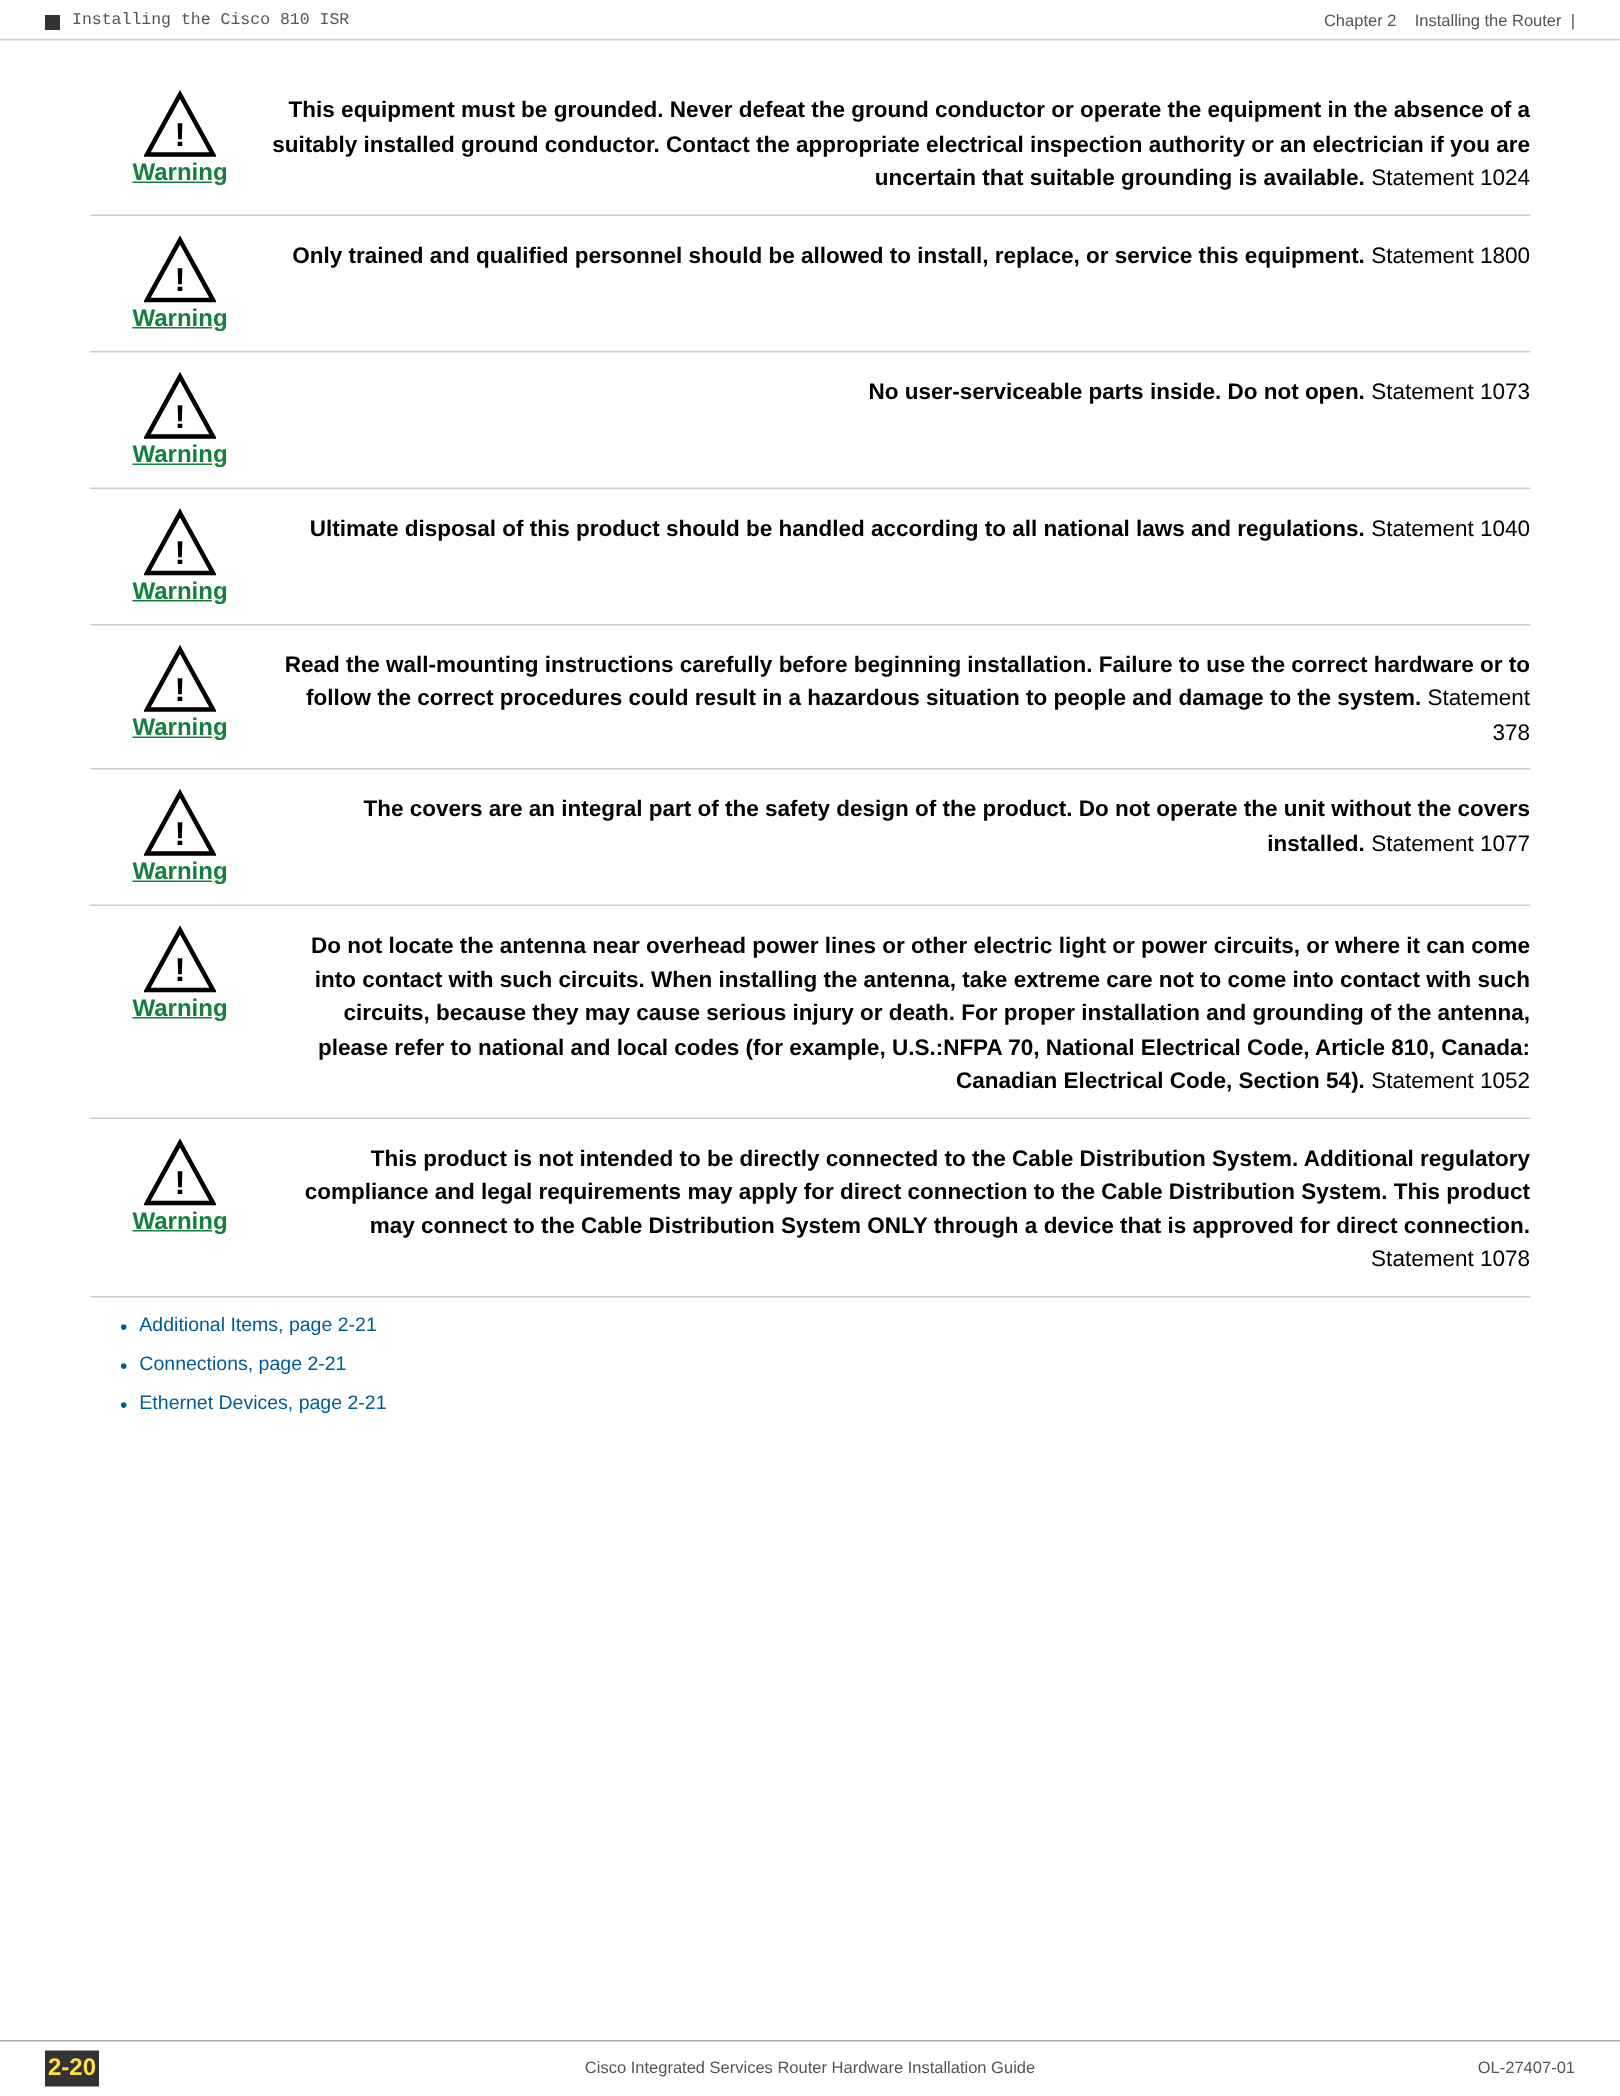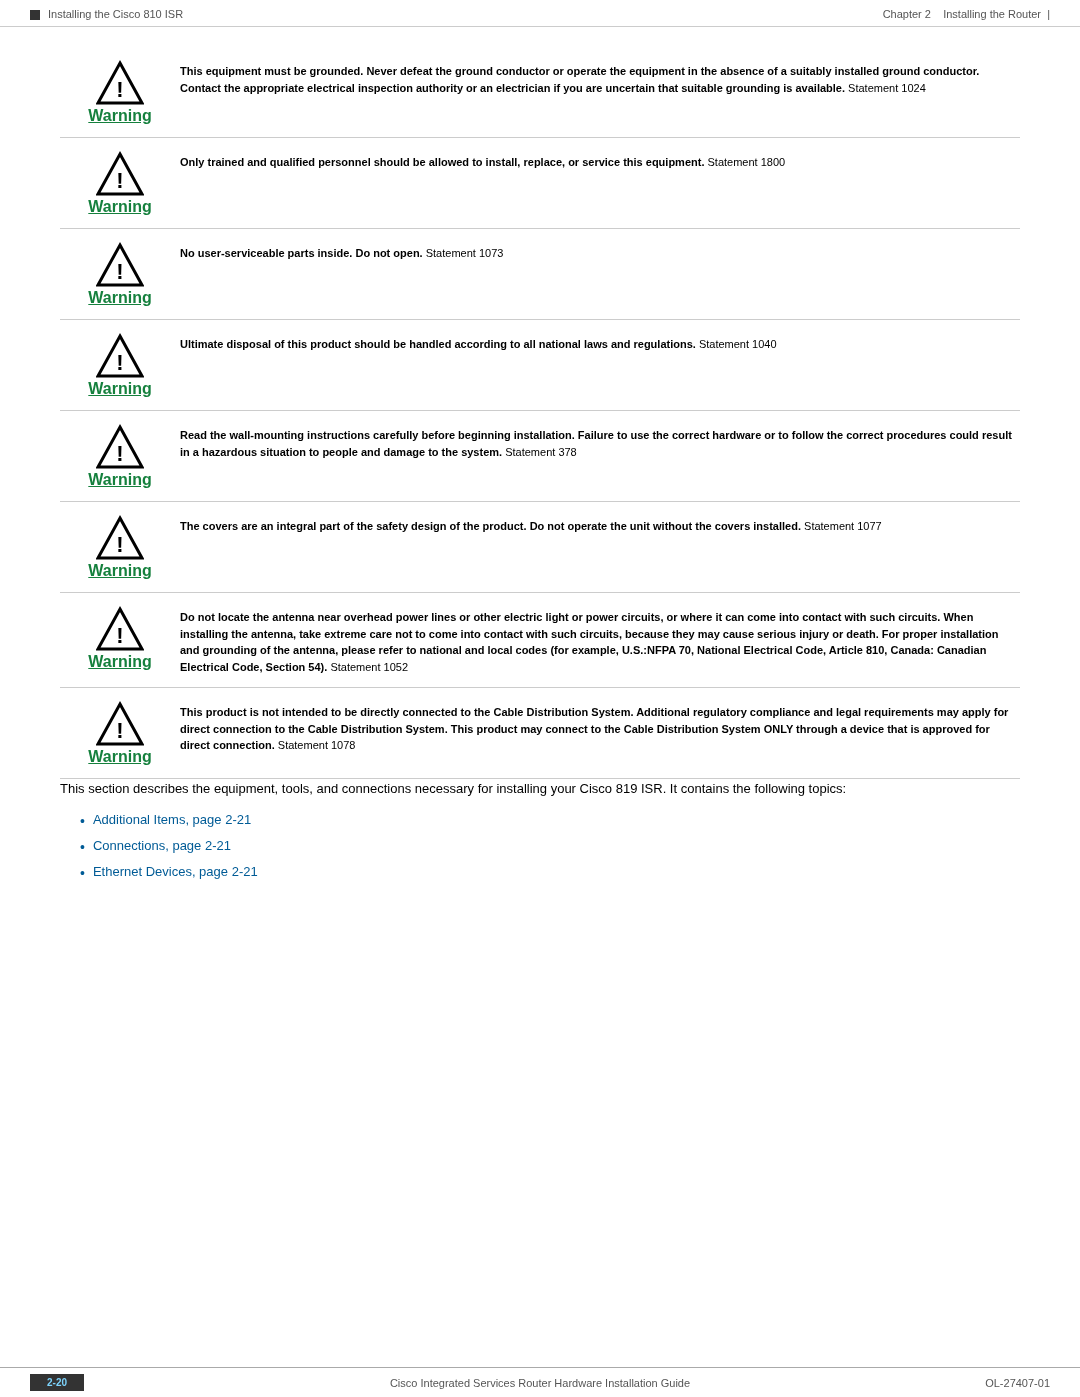--- a/index.html
+++ b/index.html
@@ -15,21 +15,21 @@
     
     .page-header {
       display: flex;
       justify-content: space-between;
       align-items: center;
       padding: 8px 30px 6px 30px;
       border-bottom: 1px solid #ccc;
       font-size: 11px;
       color: #555;
     }
-    .page-header-left { display: flex; align-items: flex-end; gap: 8px; }
+    .page-header-left { display: flex; align-items: flex-end; gap: 8px; font-family: Liberation Mono, monospace; }
     .header-square { width: 10px; height: 10px; background: #333; display: inline-block; }
     .page-header-right { font-size: 11px; color: #555; margin-left: 40px; }
 
     
     .main-content {
       padding: 20px 60px 20px 60px;
     }
 
     
     .warning-block {
@@ -51,23 +51,24 @@
 
     .warning-label {
       font-size: 16px;
       font-weight: bold;
       color: #15803d;
       text-decoration: underline;
     }
 
     .warning-text {
       flex: 1;
-      font-size: 11px;
+      font-size: 15px;
       line-height: 1.5;
       padding-top: 4px;
+      text-align: right;
     }
 
     .warning-text strong {
       font-weight: bold;
     }
 
     .warning-text .statement {
       font-weight: normal;
     }
 
@@ -124,24 +125,24 @@
     }
 
     .page-footer-left {
       display: flex;
       align-items: center;
       gap: 8px;
     }
 
     .footer-page-num {
       background: #333;
-      color: #7dd3fc;
-      font-size: 10px;
-      font-weight: bold;
-      padding: 3px 17px;
+      color: #fde047;
+      font-size: 16px;
+      font-weight: bold;
+      padding: 3px 2px;
     }
 
     .footer-center {
       font-size: 11px;
       color: #555;
       position: absolute;
       left: 50%;
       transform: translateX(-50%);
     }
 
@@ -265,21 +266,20 @@
       <text x="24" y="38" text-anchor="middle" font-size="22" font-weight="bold" fill="#000" font-family="Arial">!</text>
     </svg>
         <span class="warning-label">Warning</span>
       </div>
       <div class="warning-text">
         <strong>This product is not intended to be directly connected to the Cable Distribution System. Additional regulatory compliance and legal requirements may apply for direct connection to the Cable Distribution System. This product may connect to the Cable Distribution System ONLY through a device that is approved for direct connection.</strong><span class="statement"> Statement 1078</span>
       </div>
     </div>
     </div>
 
-  <div class="section-body">This section describes the equipment, tools, and connections necessary for installing your Cisco 819 ISR. It contains the following topics:</div>
   <ul class="bullet-list" id="equipment-links">
       <li>
         <a href="#">Additional Items, page 2-21</a>
       </li>
       <li>
         <a href="#">Connections, page 2-21</a>
       </li>
       <li>
         <a href="#">Ethernet Devices, page 2-21</a>
       </li>

